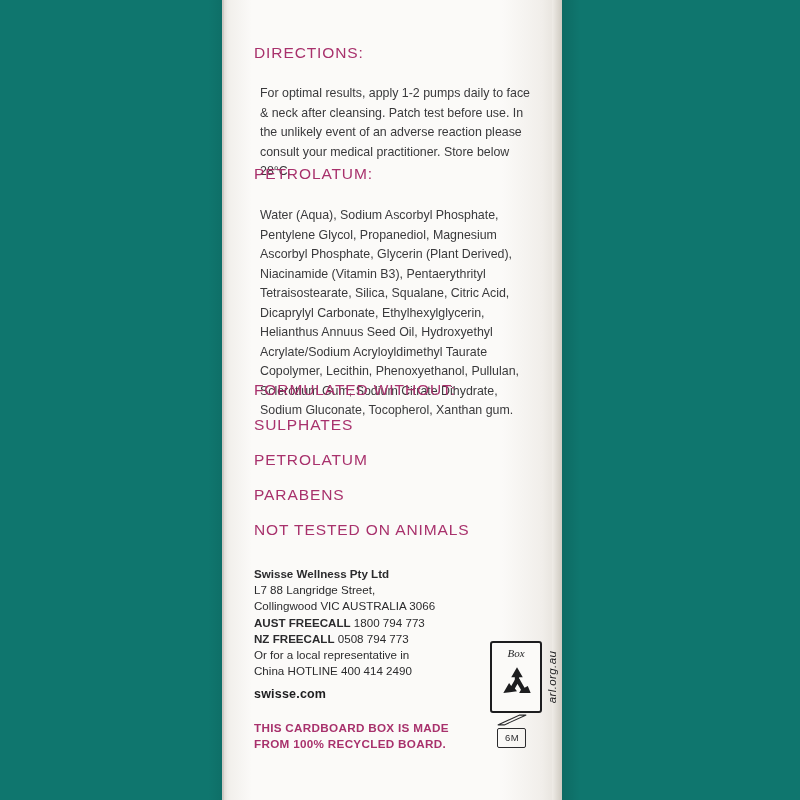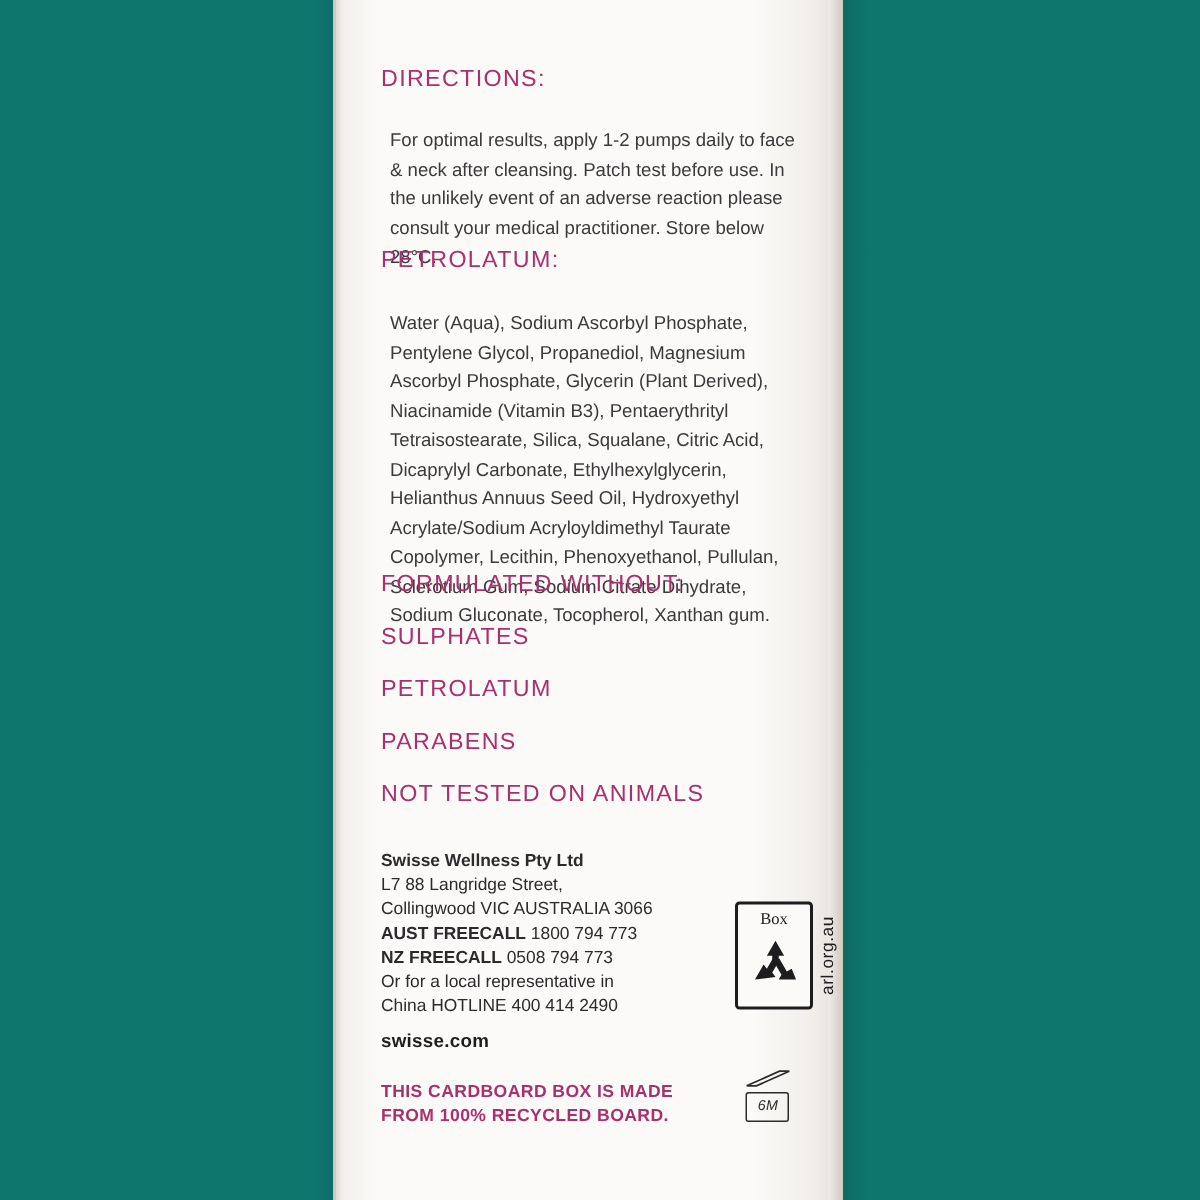--- a/index.html
+++ b/index.html
@@ -98,23 +98,24 @@
     font-size: 11.7px;
     line-height: 15.5px;
     letter-spacing: 0.3px;
     font-weight: bold;
     width: 220px;
   }
   
   .arl-badge {
     position: absolute;
     left: 236px;
-    top: 601px;
+    top: 641px;
     width: 60px;
     height: 72px;
+    font-style: italic;
   }
   .arl-box {
     position: absolute;
     left: 0; top: 0;
     width: 52px; height: 72px;
     border: 2.5px solid #1d1d1f;
     border-radius: 3px;
     background: #fbfaf8;
     box-sizing: border-box;
   }
@@ -147,21 +148,20 @@
     text-align: center;
     line-height: 20px;
   }
   
   .pao {
     position: absolute;
     left: 236px;
     top: 712px;
     width: 44px;
     height: 40px;
-    font-style: italic;
   }
   .pao-lid {
     position: absolute;
     left: 4px;
     top: 0px;
     width: 36px;
     height: 12px;
   }
   .pao-jar {
     position: absolute;

